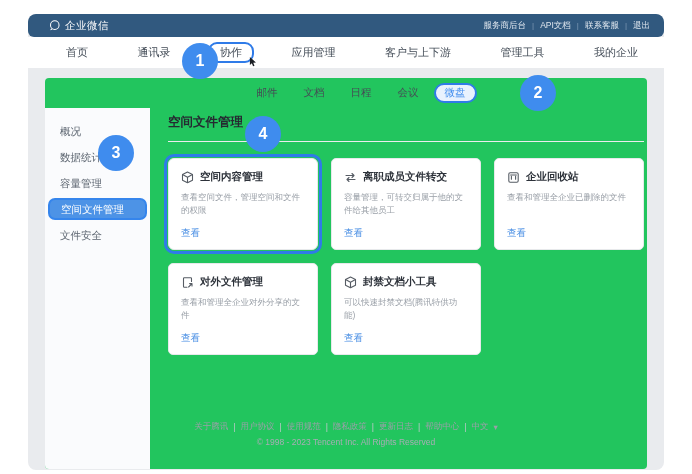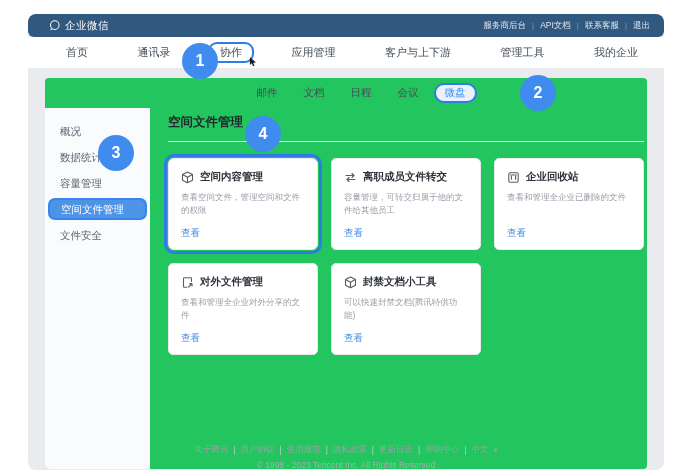--- a/index.html
+++ b/index.html
@@ -50,21 +50,21 @@
            gap:13px; }
   .card { position:relative; height:92px; border:1px solid #e7e9eb; border-radius:5px;
           background:#fff; padding:11px 12px 0 12px; }
   .card-hl { outline:3px solid #2f7be8; outline-offset:1px; border-radius:6px; }
   .card-head { display:flex; align-items:center; gap:6px; }
   .ctitle { font-size:10.5px; font-weight:bold; color:#2d323a; white-space:nowrap; }
   .cdesc { margin-top:7px; font-size:8.5px; color:#9aa0a8; line-height:1.5; }
   .clink { position:absolute; left:12px; bottom:9px; font-size:9.5px; color:#4a8fe4; cursor:pointer; }
 
   
-  .footer { position:absolute; left:0; top:430px; width:100%; text-align:center;
+  .footer { position:absolute; left:0; top:407px; width:100%; text-align:center;
             font-size:8.5px; color:#9aa0a8; }
   .footer .row1 { display:flex; justify-content:center; align-items:center; gap:5px; }
   .footer .row2 { margin-top:4px; color:#a8adb5; }
   .fsep { color:#c3c8ce; }
 
   
   .ann-circle { position:absolute; width:36px; height:36px; border-radius:50%;
                 background:#3f8cee; color:#fff; font-size:16px; font-weight:bold;
                 display:flex; align-items:center; justify-content:center; z-index:50; }
   #ann1 { left:182px; top:43px; }

